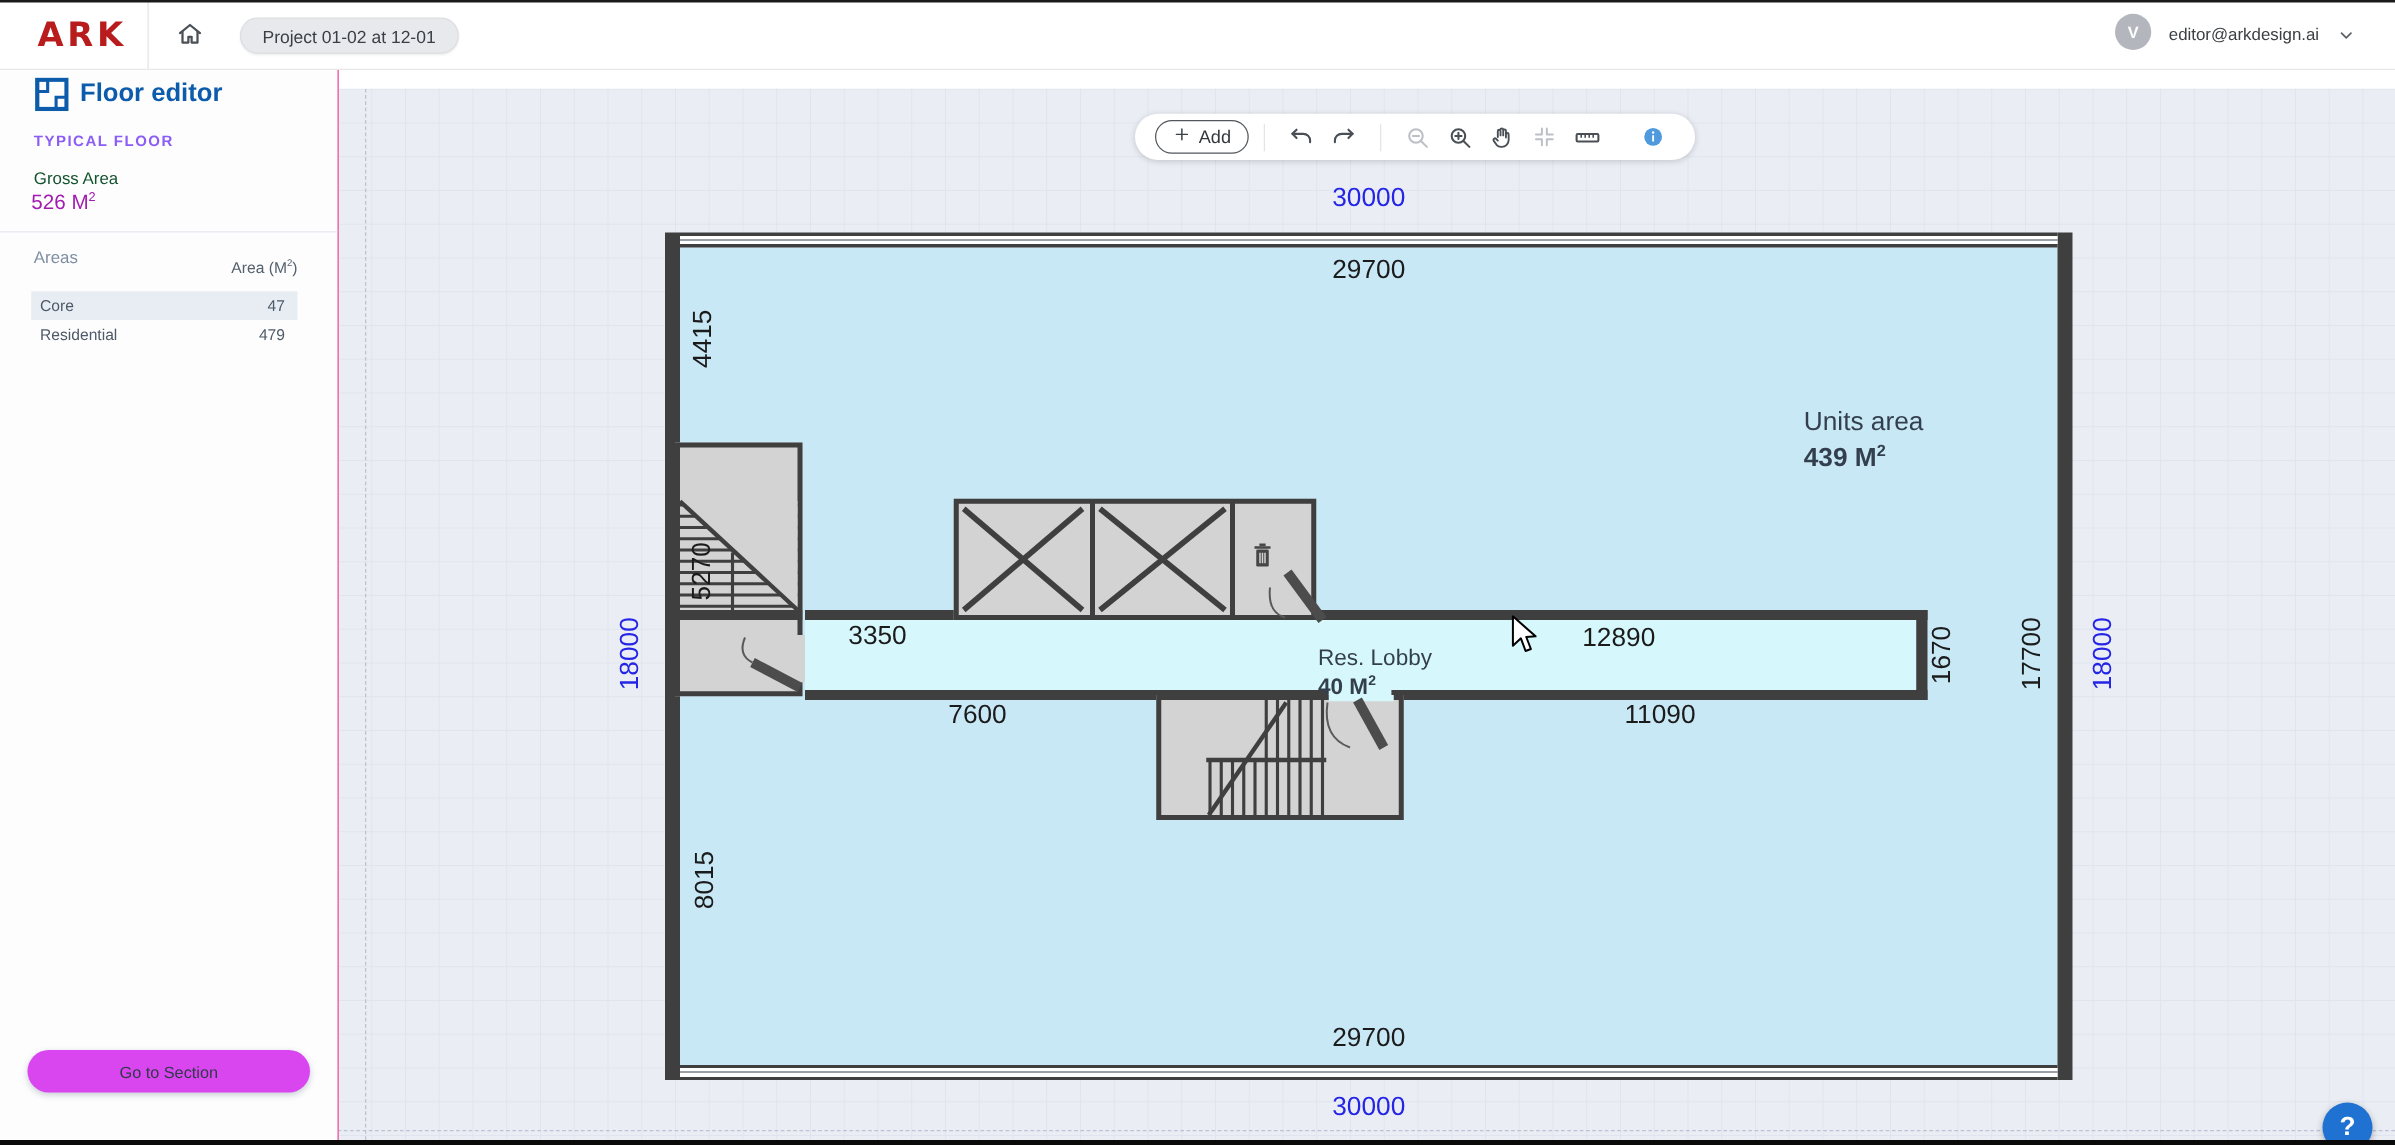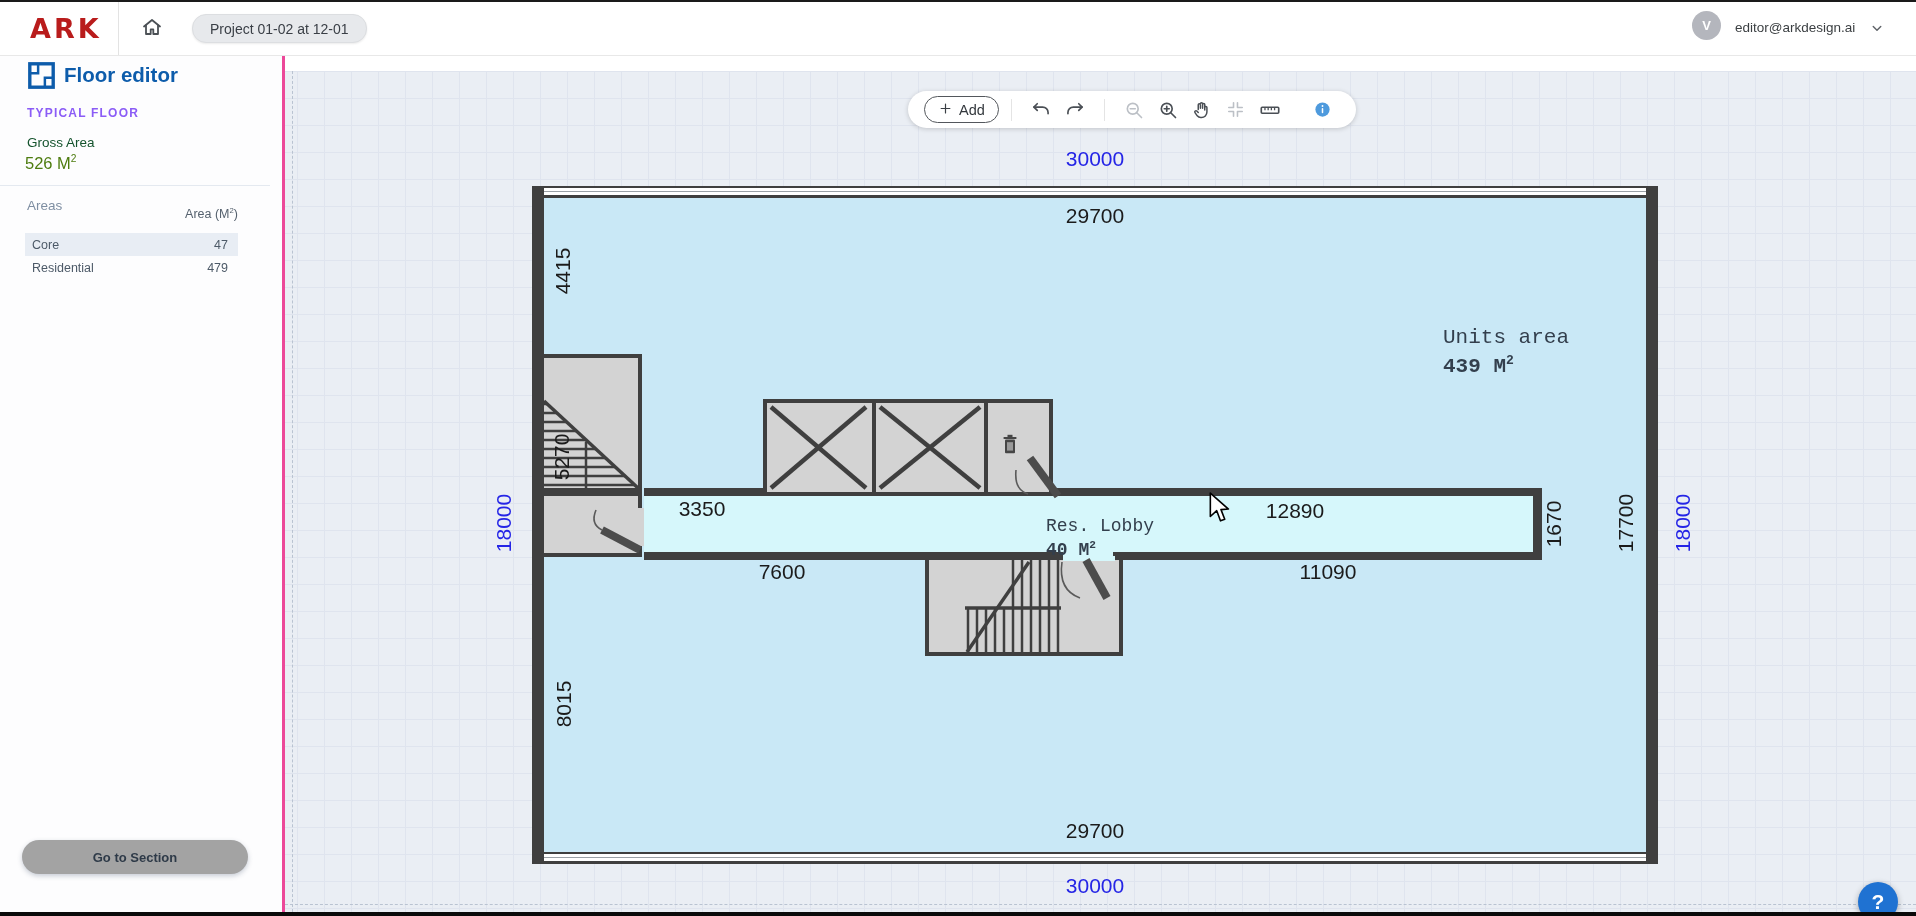--- a/index.html
+++ b/index.html
@@ -23,35 +23,35 @@
   .project-pill{left:192px;top:14px;height:27px;padding:0 17px;background:#e7e9ec;
     border:1px solid #dcdee1;border-radius:14px;display:flex;align-items:center;
     font-size:14px;color:#3a3f46;box-shadow:0 1px 2px rgba(0,0,0,.08);}
   .avatar{left:1692px;top:11px;width:29px;height:29px;border-radius:50%;background:#b4b6bd;
     color:#fff;font-size:13px;font-weight:700;display:flex;align-items:center;justify-content:center;}
   .user-email{left:1735px;top:20px;font-size:13.5px;color:#3c4043;}
   .hdr-chevron{left:1868px;top:19px;width:18px;height:18px;}
 
   
   aside.sidebar{position:absolute;left:0;top:55px;width:270px;height:861px;background:#fdfdfe;
-    border-right:3px solid #ec4899;z-index:40;padding-left:12px;}
+    border-right:1px solid #ec4899;z-index:40;}
   .sb-title-icon{left:28px;top:7px;width:27px;height:27px;}
   .sb-title{left:64px;top:8px;font-size:20.5px;font-weight:700;color:#0d5cab;}
   .sb-floor-label{left:27px;top:51px;font-size:12px;letter-spacing:1.2px;color:#8b5cf6;font-weight:600;}
   .sb-gross-label{left:27px;top:80px;font-size:13.5px;color:#14532d;}
-  .sb-gross-value{left:25px;top:98px;font-size:16.5px;color:#4d7c0f;}
+  .sb-gross-value{left:25px;top:98px;font-size:16.5px;color:#a21caf;}
   .sb-divider{left:0;top:130px;width:270px;height:1px;background:#e4e9f0;}
   .sb-areas-label{left:27px;top:143px;font-size:13.5px;color:#7e8ea2;}
   .sb-col-header{left:26px;top:151px;width:212px;text-align:right;font-size:12.5px;color:#55616e;}
   .sb-table{left:25px;top:178px;width:213px;}
   .sb-row{display:flex;justify-content:space-between;align-items:center;height:23px;
     padding:0 10px 0 7px;font-size:12.5px;color:#4d5a68;}
   .sb-row.hl{background:#e8edf4;}
-  .go-btn{left:22px;top:785px;width:226px;height:34px;border-radius:17px;background:#a3a3a3;
-    border:none;box-shadow:0 2px 5px rgba(40,60,90,.25);font-size:13px;font-weight:700;
+  .go-btn{left:22px;top:785px;width:226px;height:34px;border-radius:17px;background:#d946ef;
+    border:none;box-shadow:0 2px 5px rgba(40,60,90,.25);font-size:13px;font-weight:400;
     color:#2e3a48;cursor:pointer;font-family:inherit;}
   sup{font-size:.62em;}
 
   
   main.canvas{position:absolute;left:270px;top:71px;width:1646px;height:861px;
     background-color:#eaeef4;
     background-image:linear-gradient(#dfe4ee 1px,transparent 1px),
                      linear-gradient(90deg,#dfe4ee 1px,transparent 1px);
     background-size:27px 27px;overflow:hidden;z-index:10;}
   .guide-v{left:22px;top:0;height:861px;width:0;border-left:1.5px dashed #b9c3d1;}
@@ -75,21 +75,21 @@
   .interior{left:12px;top:12px;width:1102px;height:654px;background:#c9e8f6;}
   .win-band{height:12px;background:linear-gradient(to bottom,#3f3f3f 0 2.5px,#ffffff 2.5px 5px,
     #9aa0a6 5px 6.5px,#ffffff 6.5px 9.5px,#3f3f3f 9.5px 12px);}
   .graybox{background:#d3d3d3;border:4px solid #3f3f3f;box-sizing:border-box;}
   .corridor-fill{background:#d6f7fb;}
 
   
   .dim{font-size:21px;color:#1b1b1b;white-space:nowrap;transform:translate(-50%,-50%);z-index:22;}
   .dim.rot{transform:translate(-50%,-50%) rotate(-90deg);}
   .dim.blue{color:#2525e6;}
-  .plan-label{z-index:22;color:#333f4d;font-family:Liberation Mono, monospace;}
+  .plan-label{z-index:22;color:#333f4d;}
   .cursor{z-index:35;}
   .help-btn{left:1588px;top:811px;width:40px;height:40px;border-radius:50%;background:#1f72d2;
     color:#fff;font-size:21px;font-weight:700;border:none;cursor:pointer;
     box-shadow:0 2px 6px rgba(0,0,0,.3);display:flex;align-items:center;justify-content:center;z-index:36;}
 </style>
 </head>
 <body>
 
 <div class="abs edge-top"></div>
 

